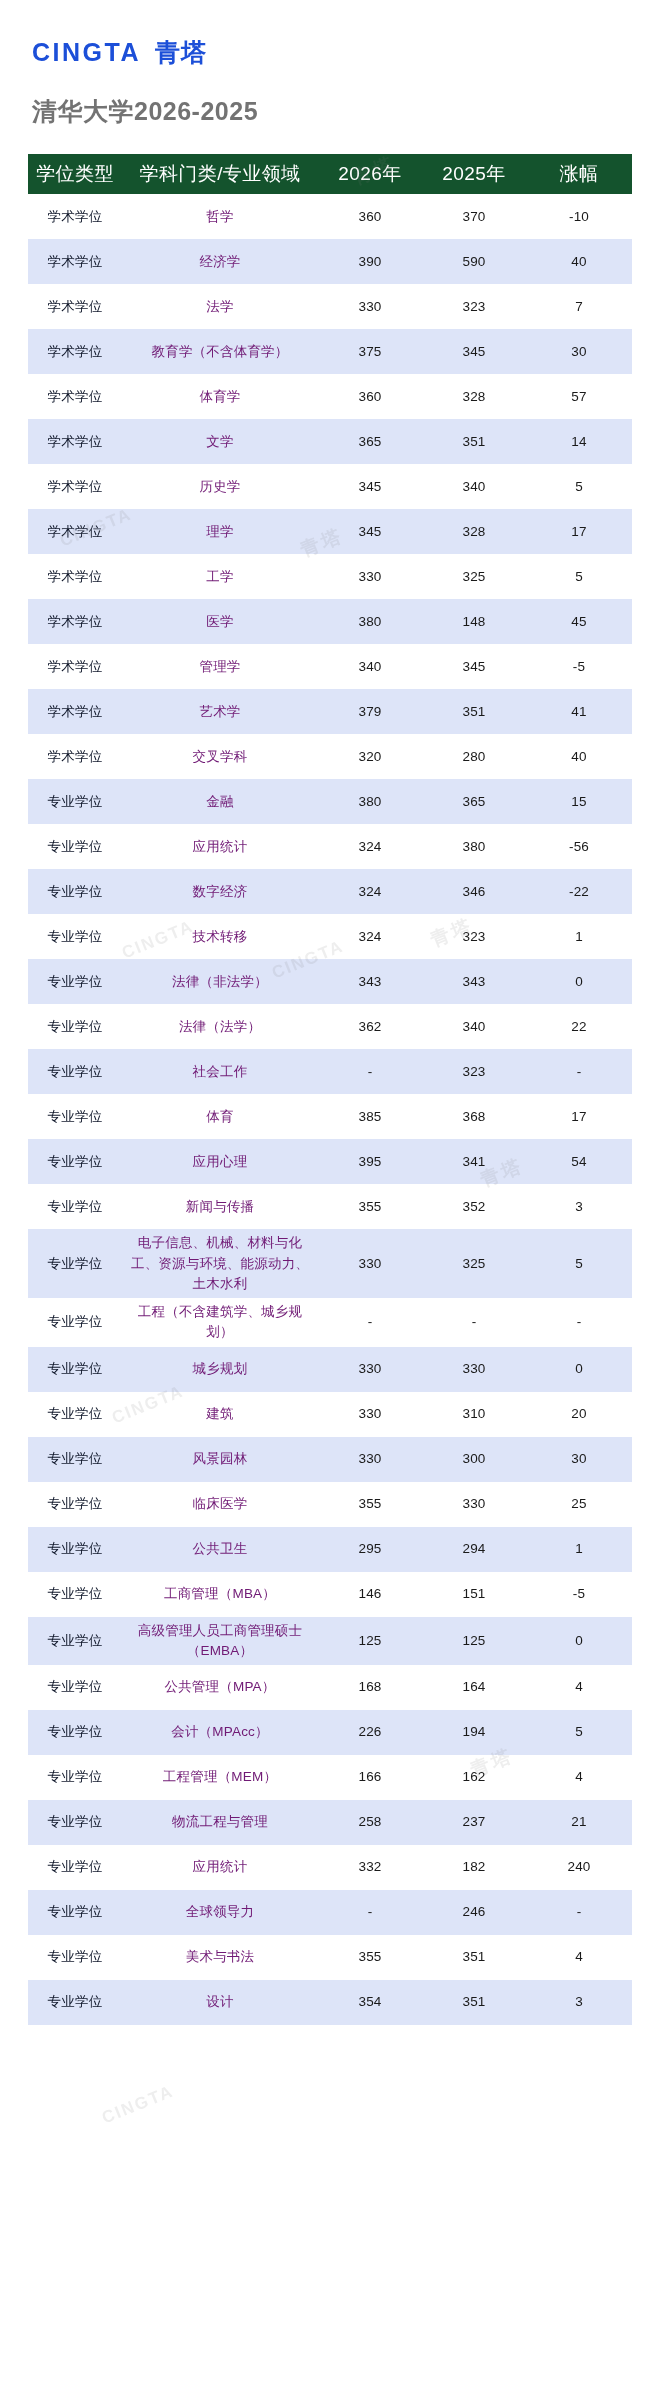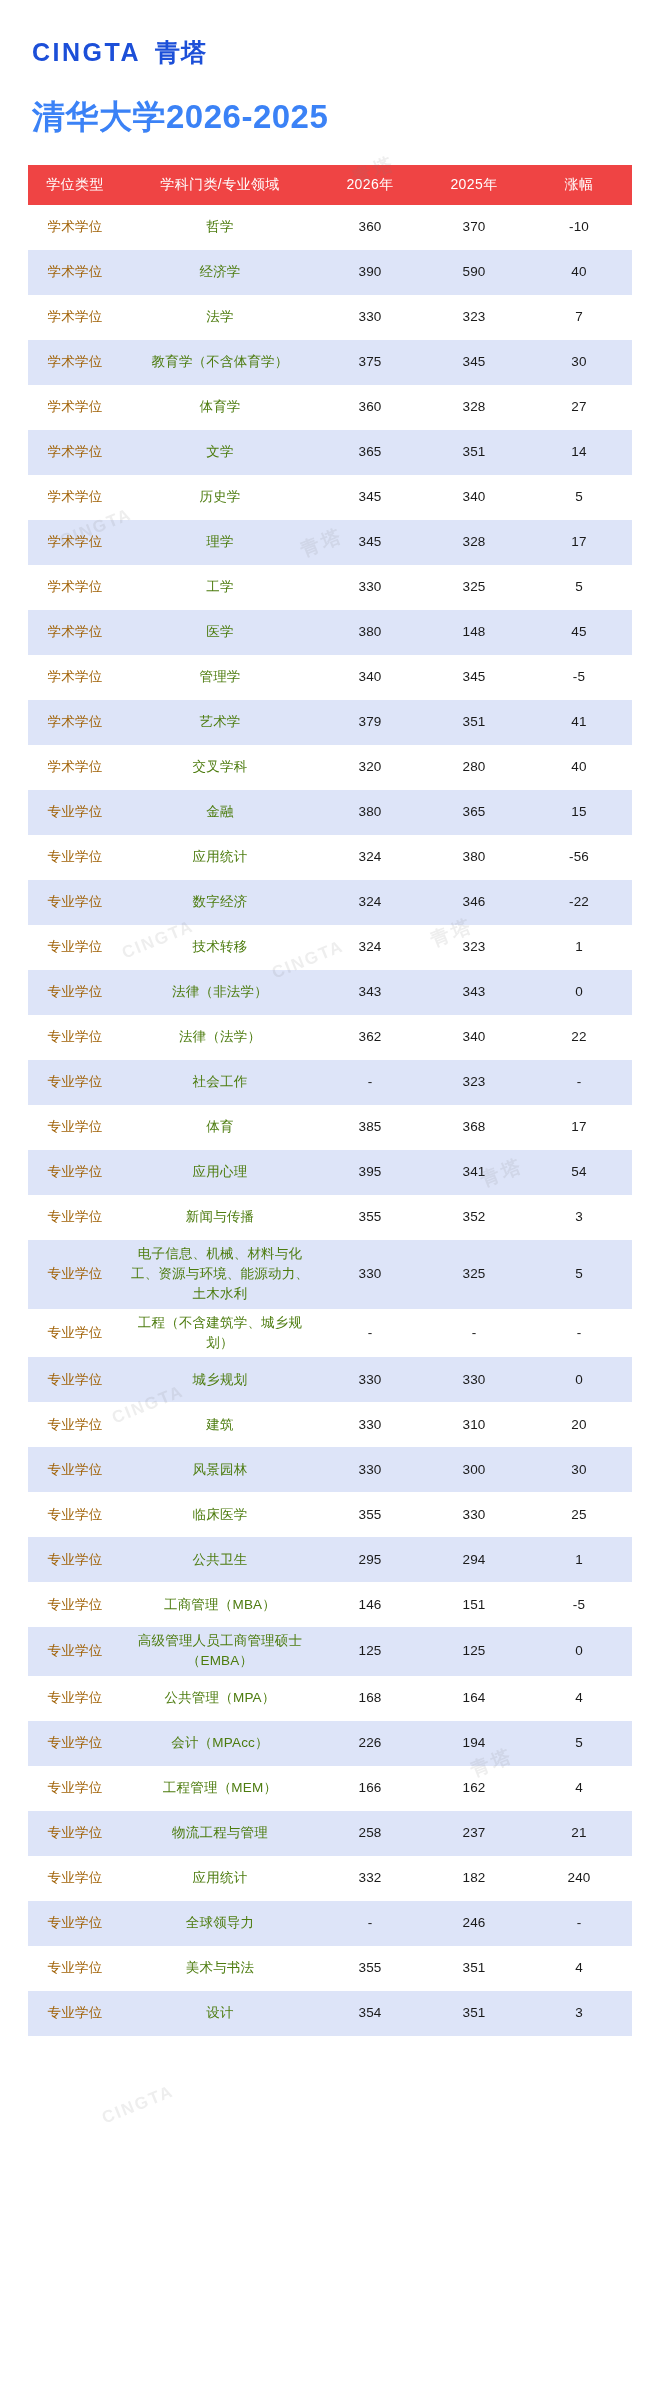--- a/index.html
+++ b/index.html
@@ -36,47 +36,47 @@
   }
   .brand-cn {
     font-size: 25px;
     font-weight: bold;
     letter-spacing: 1px;
     color: #1c4fd8;
   }
   
   .title {
     margin: 26px 0 0 4px;
-    font-size: 33px;
+    font-size: 25px;
     line-height: 1.33;
     font-weight: bold;
-    color: #3b82f6;
+    color: #737373;
     letter-spacing: 0.5px;
   }
   .title span { display: block; }
   
   .table-wrap {
     margin-top: 26px;
     position: relative;
     z-index: 2;
   }
   table {
     border-collapse: collapse;
     width: 604px;
     table-layout: fixed;
   }
   col.c0 { width: 94px; }
   col.c1 { width: 196px; }
   col.c2 { width: 104px; }
   col.c3 { width: 104px; }
   col.c4 { width: 106px; }
   thead th {
-    background: #ef4444;
+    background: #14532d;
     color: #ffffff;
-    font-size: 14px;
+    font-size: 19px;
     font-weight: normal;
     height: 38px;
     vertical-align: middle;
     letter-spacing: 0.4px;
   }
   tbody td {
     font-size: 13.5px;
     color: #1a1a1a;
     text-align: center;
     vertical-align: middle;
@@ -85,24 +85,24 @@
     line-height: 1.5;
     letter-spacing: 0.2px;
   }
   tbody tr.alt td {
     background: #dde4f8;
   }
   tbody tr.plain td {
     background: #ffffff;
   }
   tbody td.col-type {
-    color: #a16207;
+    color: #0f172a;
   }
   tbody td.col-field {
-    color: #4d7c0f;
+    color: #701a75;
   }
   
   .wm {
     position: absolute;
     color: rgba(120,120,120,0.13);
     font-size: 19px;
     font-weight: bold;
     letter-spacing: 3px;
     transform: rotate(-22deg);
     pointer-events: none;
@@ -170,21 +170,21 @@
             <td class="col-field">教育学（不含体育学）</td>
             <td class="col-num">375</td>
             <td class="col-num">345</td>
             <td class="col-num">30</td>
           </tr>
           <tr class="plain">
             <td class="col-type">学术学位</td>
             <td class="col-field">体育学</td>
             <td class="col-num">360</td>
             <td class="col-num">328</td>
-            <td class="col-num">27</td>
+            <td class="col-num">57</td>
           </tr>
           <tr class="alt">
             <td class="col-type">学术学位</td>
             <td class="col-field">文学</td>
             <td class="col-num">365</td>
             <td class="col-num">351</td>
             <td class="col-num">14</td>
           </tr>
           <tr class="plain">
             <td class="col-type">学术学位</td>

